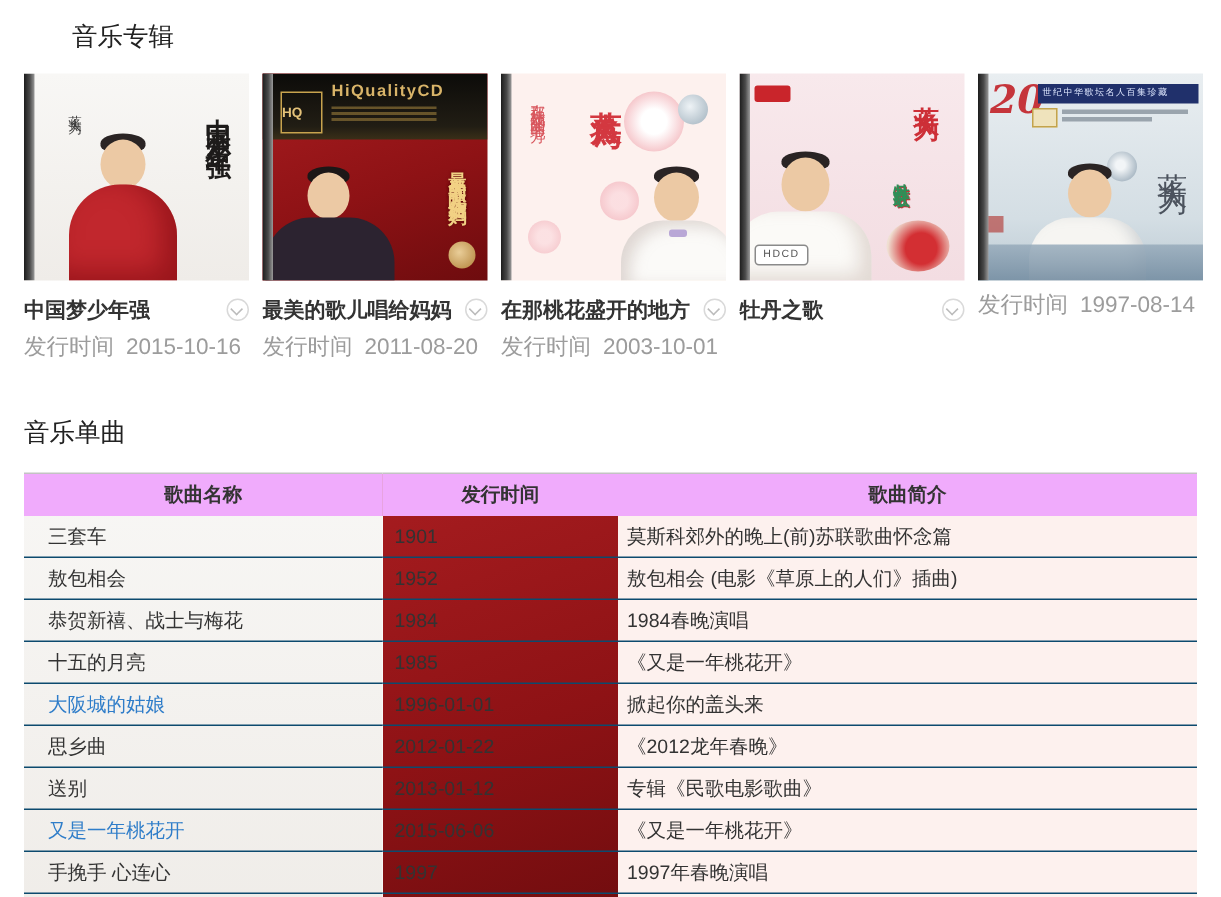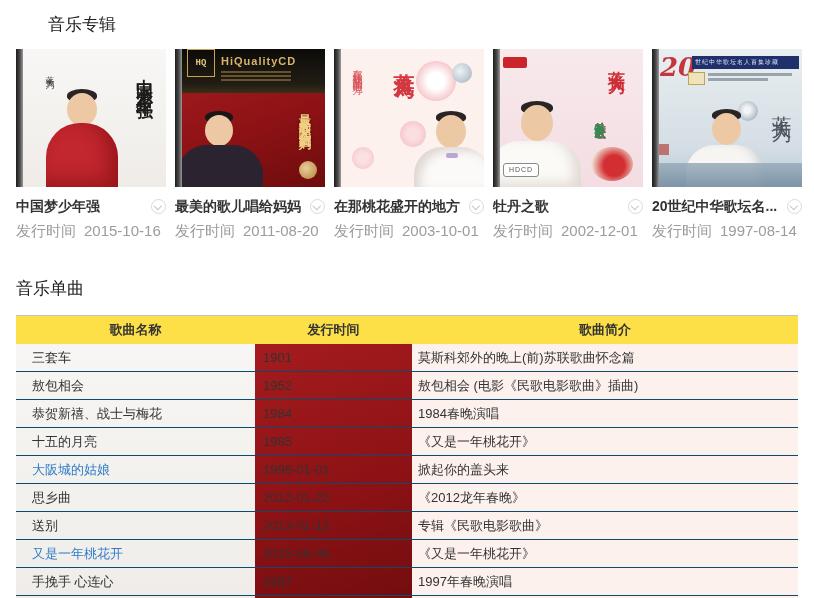--- a/index.html
+++ b/index.html
@@ -35,22 +35,22 @@
     letter-spacing:5px;color:#1d1b1a;}
   .c1 .artist{position:absolute;left:27px;top:20px;writing-mode:vertical-rl;font-size:9px;color:#3a3a3a;letter-spacing:2px;}
   .c1 .body{position:absolute;left:30px;top:74px;width:72px;height:64px;background:#c1272d;
     border-radius:34px 34px 0 0;box-shadow:inset -10px -6px 18px rgba(120,8,12,.55);}
   .c1 .head1{left:51px;top:44px;width:30px;height:33px;}
   .c1 .hair1{left:51px;top:40px;width:30px;height:13px;}
   
   .c2{background:linear-gradient(160deg,#a81d20 0%,#8e1215 55%,#6e0c0e 100%);}
   .c2 .top{position:absolute;left:0;top:0;right:0;height:44px;
     background:linear-gradient(180deg,#0c0b09 0%,#211d14 80%,#3a2f18 100%);}
-  .c2 .hqbox{position:absolute;left:12px;top:0;width:26px;height:26px;border:1px solid #c8a34e;
-    color:#e4c279;font-size:9px;font-weight:bold;text-align:center;line-height:26px;font-family:Liberation Mono, monospace;}
+  .c2 .hqbox{position:absolute;left:12px;top:12px;width:26px;height:26px;border:1px solid #c8a34e;
+    color:#e4c279;font-size:9px;font-weight:bold;text-align:left;line-height:26px;}
   .c2 .hqtext{position:absolute;left:46px;top:6px;color:#d9b469;font-size:11px;font-weight:bold;letter-spacing:1px;text-align:right;}
   .c2 .hqsub{position:absolute;left:46px;top:22px;width:70px;height:10px;
     background:repeating-linear-gradient(180deg,#7a6330 0 2px,transparent 2px 4px);opacity:.8;}
   .c2 .vtitle{position:absolute;right:12px;top:56px;writing-mode:vertical-rl;font-size:12px;
     font-weight:bold;color:#f2d184;letter-spacing:3px;text-shadow:0 0 2px #5c0a0a;}
   .c2 .body{position:absolute;left:2px;top:96px;width:86px;height:42px;background:#2c2330;
     border-radius:30px 30px 0 0;}
   .c2 .head2{left:30px;top:66px;width:28px;height:31px;}
   .c2 .hair2{left:30px;top:62px;width:28px;height:12px;background:#1c1717;}
   .c2 .disc{position:absolute;right:8px;bottom:8px;width:18px;height:18px;border-radius:50%;
@@ -106,21 +106,21 @@
     background:radial-gradient(circle at 45% 45%,#f2f5f7 20%,#aebcc7 70%);}
   .c5 .callig{position:absolute;right:6px;top:50px;writing-mode:vertical-rl;
     font-family:"DejaVu Serif","Liberation Serif",serif;font-size:20px;color:#343b47;opacity:.85;letter-spacing:4px;}
   .c5 .wall{position:absolute;left:0;right:0;bottom:0;height:24px;
     background:linear-gradient(180deg,#97abbb 0%,#728ba0 100%);opacity:.85;}
   .c5 .seal{position:absolute;left:6px;bottom:32px;width:11px;height:11px;background:#b23a35;opacity:.65;}
   
   #singles-title{margin-top:36px;}
   table{border-collapse:collapse;width:782px;margin-top:15px;table-layout:fixed;}
   thead th{
-    background:#fde047;border-top:1px solid #c3c3c3;height:28px;
+    background:#f0abfc;border-top:1px solid #c3c3c3;height:28px;
     font-size:13px;font-weight:bold;color:#333;text-align:center;padding:0;
   }
   col.c1{width:239px;} col.c2{width:157px;} col.c3{width:386px;}
   tbody td{height:27px;font-size:13px;color:#333;border-top:1px solid #0c4a6e;padding:0;
     white-space:nowrap;overflow:hidden;}
   tbody tr:first-child td{border-top:none;}
   td.cell1{padding-left:16px;} td.cell2{padding-left:8px;} td.cell3{padding-left:6px;}
   .link{color:var(--link,#2f7dc9);cursor:pointer;font-family:Liberation Mono, monospace;}
 </style>
 </head>
@@ -206,44 +206,37 @@
         <div class="hair hair4"></div>
         <div class="head head4"></div>
         <div class="body"></div>
         <div class="peony"></div>
         <div class="hdcd">HDCD</div>
       </div>
       <div class="title-line">
         <span class="album-title">牡丹之歌</span>
         <span class="chev"></span>
       </div>
-      <div class="date-line">
-        <span class="dl">发行时间</span><span>2002-12-01</span>
-      </div>
     </div>
 
     <div class="album-card">
       <div class="cover c5">
         <div class="spine"></div>
         <div class="num">20</div>
         <div class="banner">世纪中华歌坛名人百集珍藏</div>
         <div class="sub1"></div>
         <div class="sub2"></div>
         <div class="stamp"></div>
         <div class="cd"></div>
         <div class="hair hair5"></div>
         <div class="head head5"></div>
         <div class="body"></div>
         <div class="callig">蒋大为</div>
         <div class="wall"></div>
         <div class="seal"></div>
-      </div>
-      <div class="title-line">
-        <span class="album-title">20世纪中华歌坛名...</span>
-        <span class="chev"></span>
       </div>
       <div class="date-line">
         <span class="dl">发行时间</span><span>1997-08-14</span>
       </div>
     </div>
 
   </div>
 
   <h2 class="sec-title" id="singles-title">音乐单曲</h2>
 
@@ -262,21 +255,21 @@
     </thead>
     <tbody>
         <tr>
       <td class="cell1"><span>三套车</span></td>
       <td class="cell2">1901</td>
       <td class="cell3">莫斯科郊外的晚上(前)苏联歌曲怀念篇</td>
     </tr>
         <tr>
       <td class="cell1"><span>敖包相会</span></td>
       <td class="cell2">1952</td>
-      <td class="cell3">敖包相会 (电影《民歌电影歌曲》插曲)</td>
+      <td class="cell3">敖包相会 (电影《草原上的人们》插曲)</td>
     </tr>
         <tr>
       <td class="cell1"><span>恭贺新禧、战士与梅花</span></td>
       <td class="cell2">1984</td>
       <td class="cell3">1984春晚演唱</td>
     </tr>
         <tr>
       <td class="cell1"><span>十五的月亮</span></td>
       <td class="cell2">1985</td>
       <td class="cell3">《又是一年桃花开》</td>

